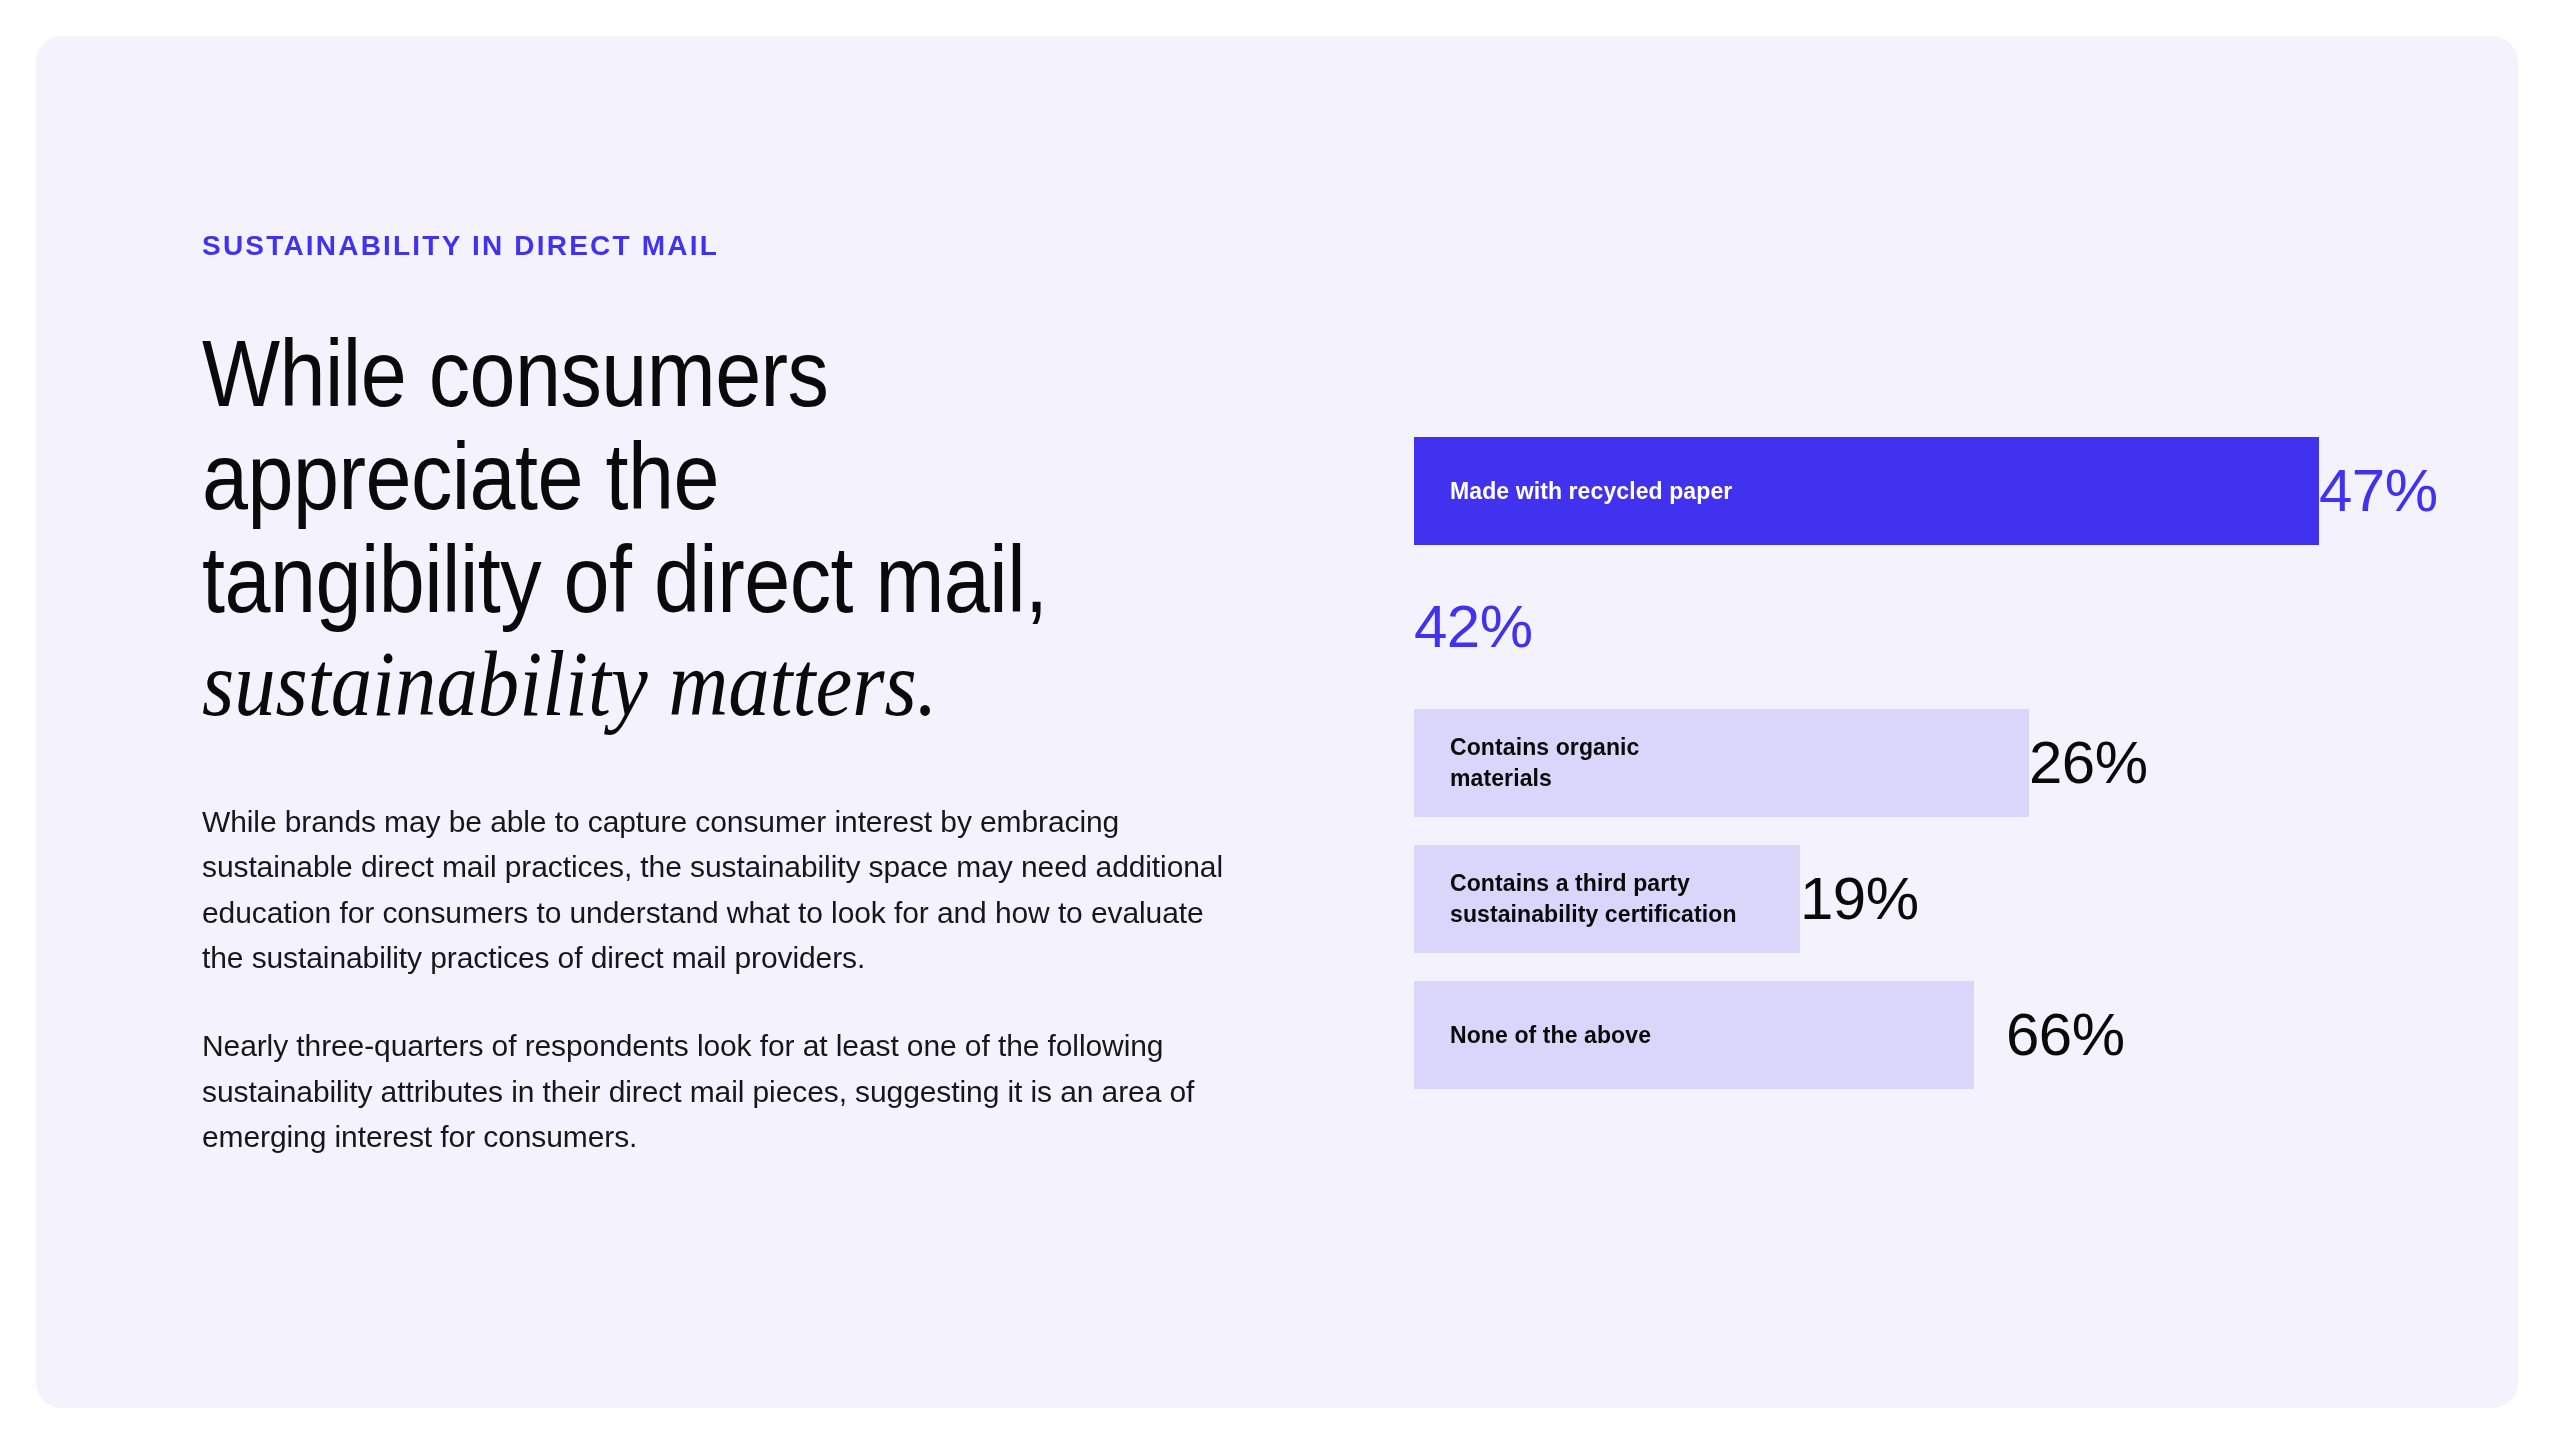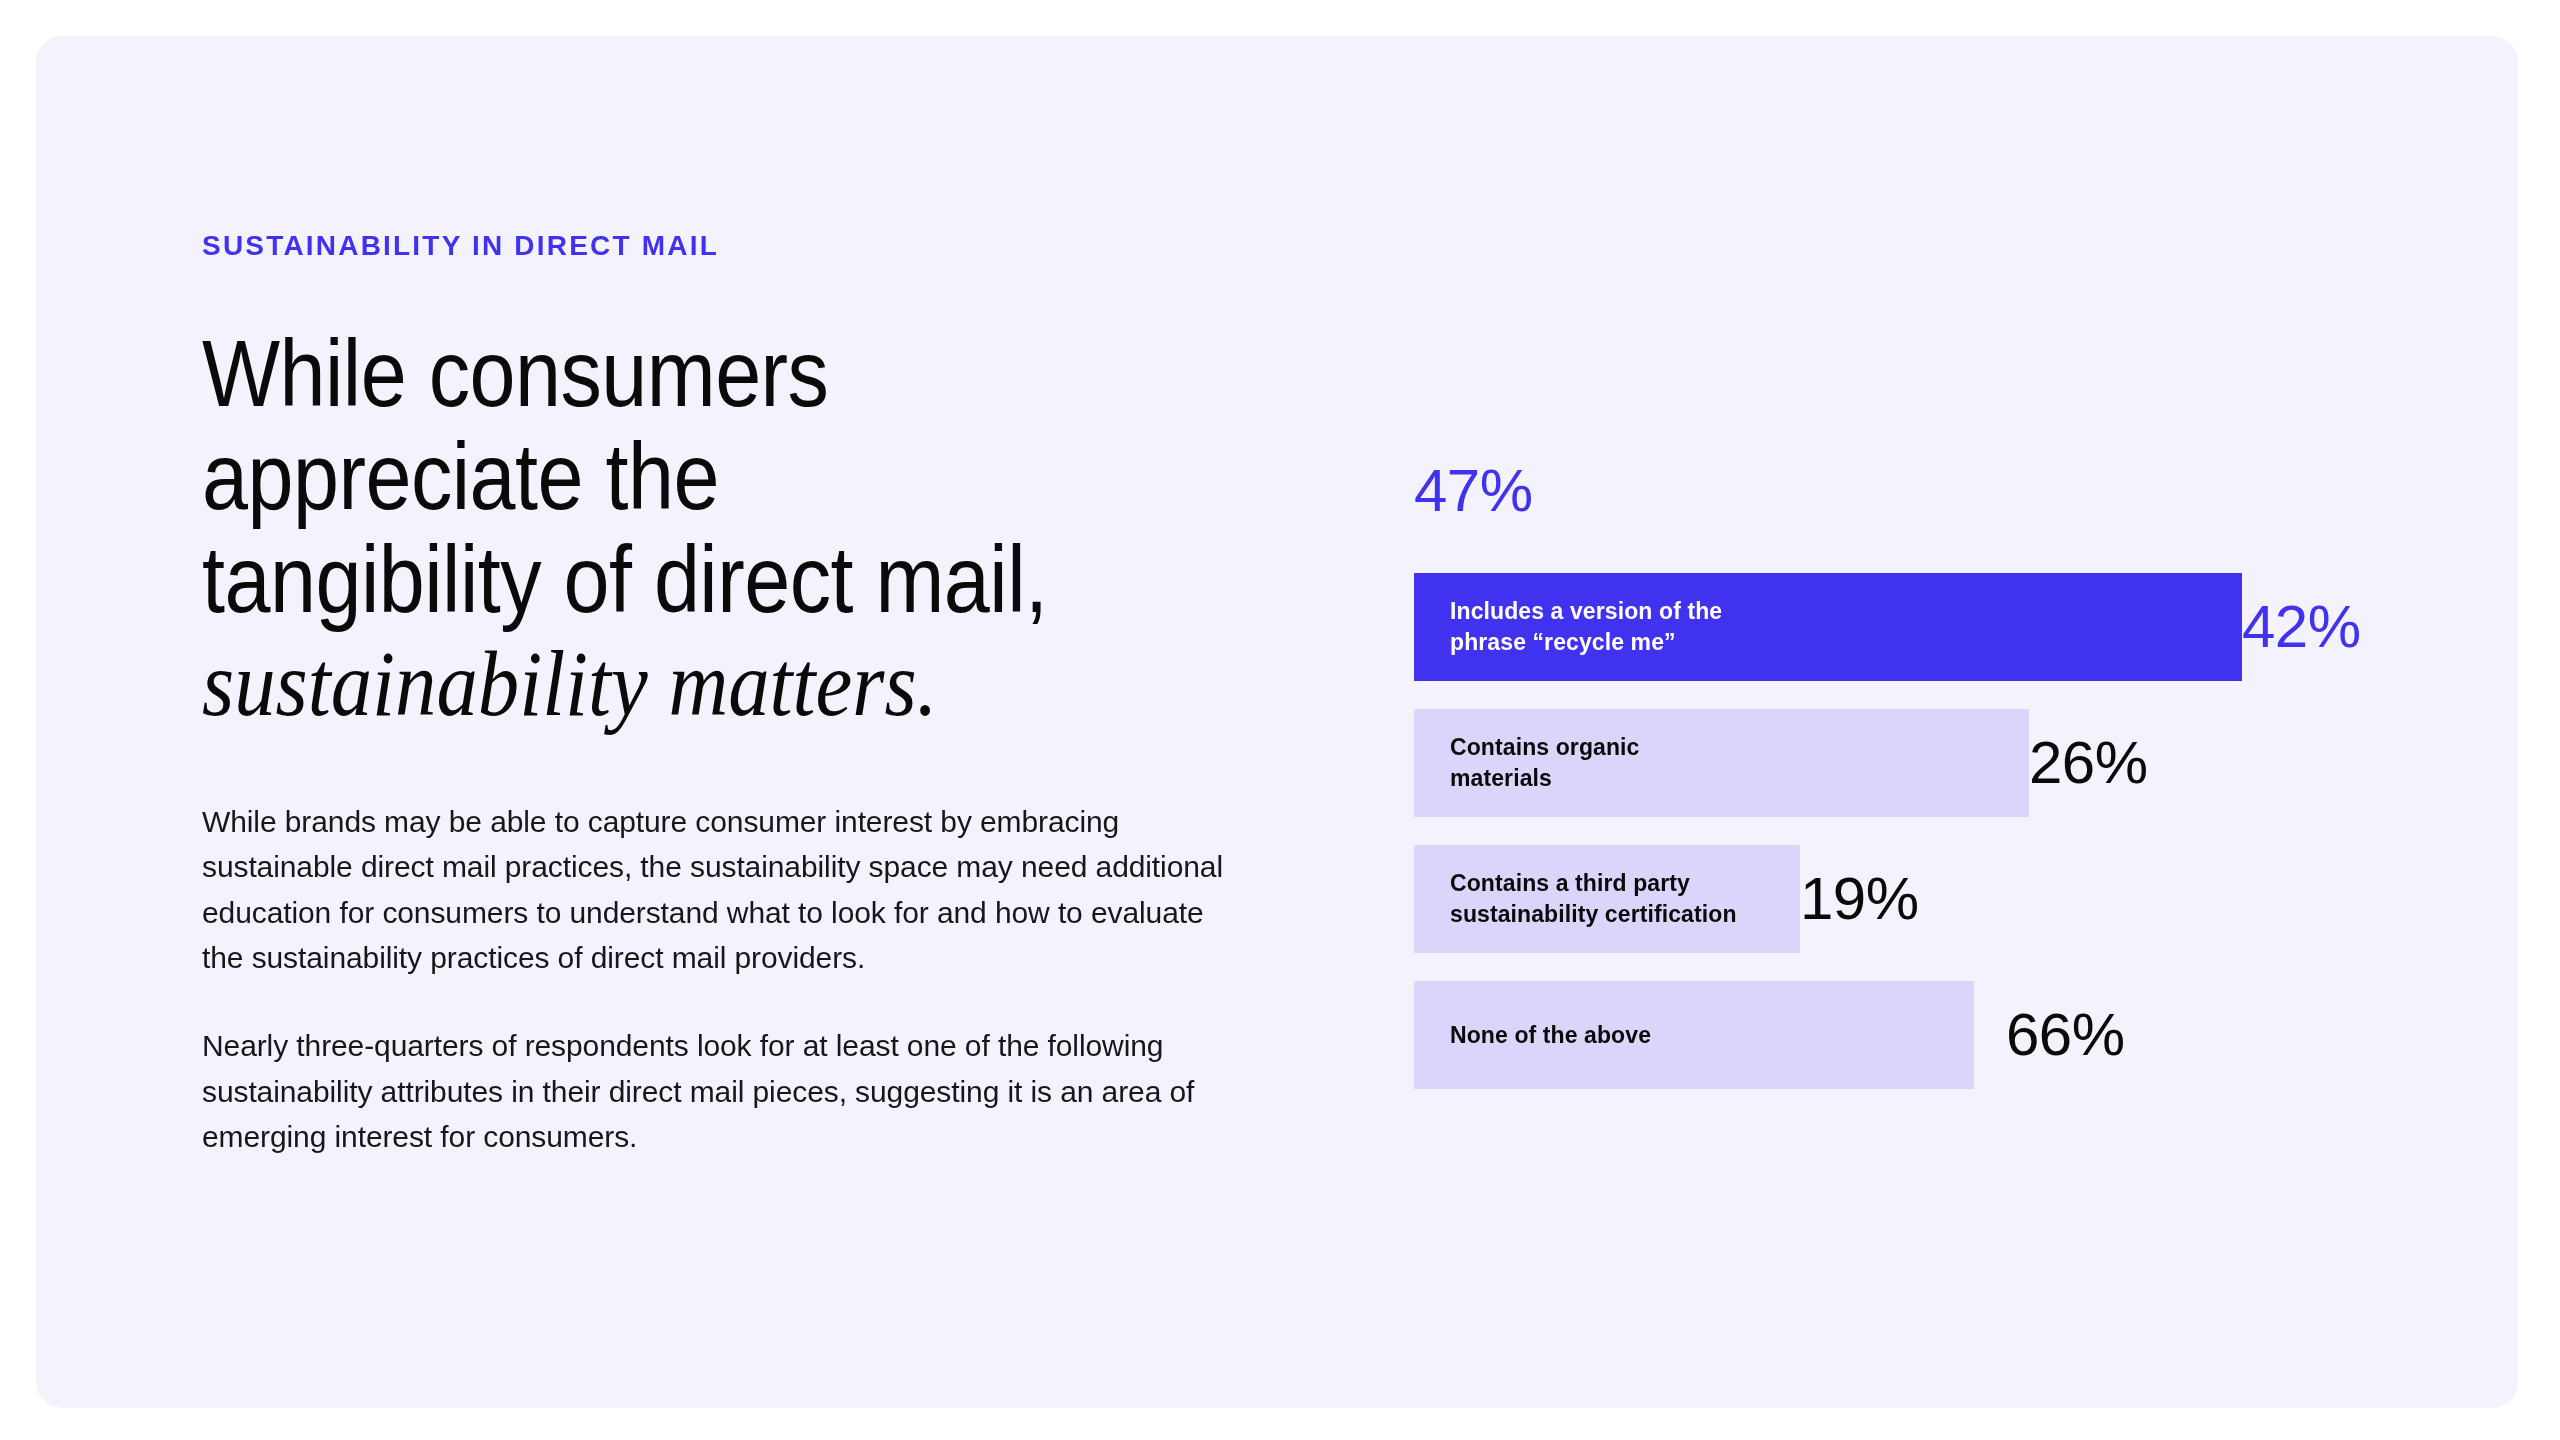--- a/index.html
+++ b/index.html
@@ -139,28 +139,27 @@
     <div id="body-copy">
       <p>While brands may be able to capture consumer interest by embracing sustainable direct mail practices, the sustainability space may need additional education for consumers to understand what to look for and how to evaluate the sustainability practices of direct mail providers.</p>
       <p>Nearly three-quarters of respondents look for at least one of the following sustainability attributes in their direct mail pieces, suggesting it is an area of emerging interest for consumers.</p>
     </div>
 
   </div>
 
   <div id="chart">
 
     <div class="bar-row">
+      <div class="bar strong" style="width:905px">
+        <span class="bar-label">Made with recycled paper</span>
+      </div>
       <span class="bar-value strong">47%</span>
     </div>
 
     <div class="bar-row">
-      <div class="bar strong" style="width:828px">
-        <span class="bar-label">Includes a version of the
-phrase “recycle me”</span>
-      </div>
       <span class="bar-value strong">42%</span>
     </div>
 
     <div class="bar-row">
       <div class="bar soft" style="width:615px">
         <span class="bar-label">Contains organic
 materials</span>
       </div>
       <span class="bar-value soft">26%</span>
     </div>

